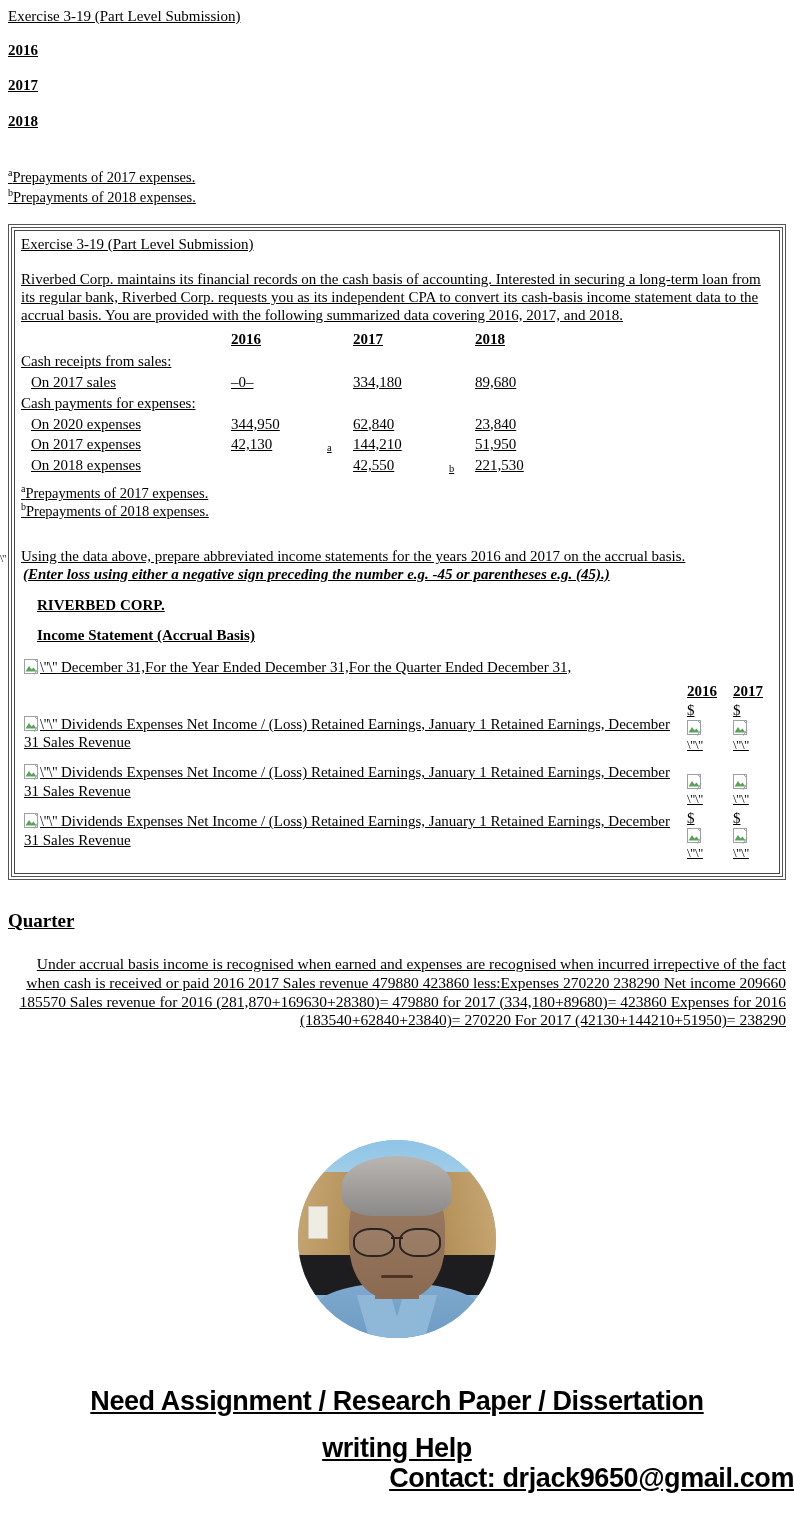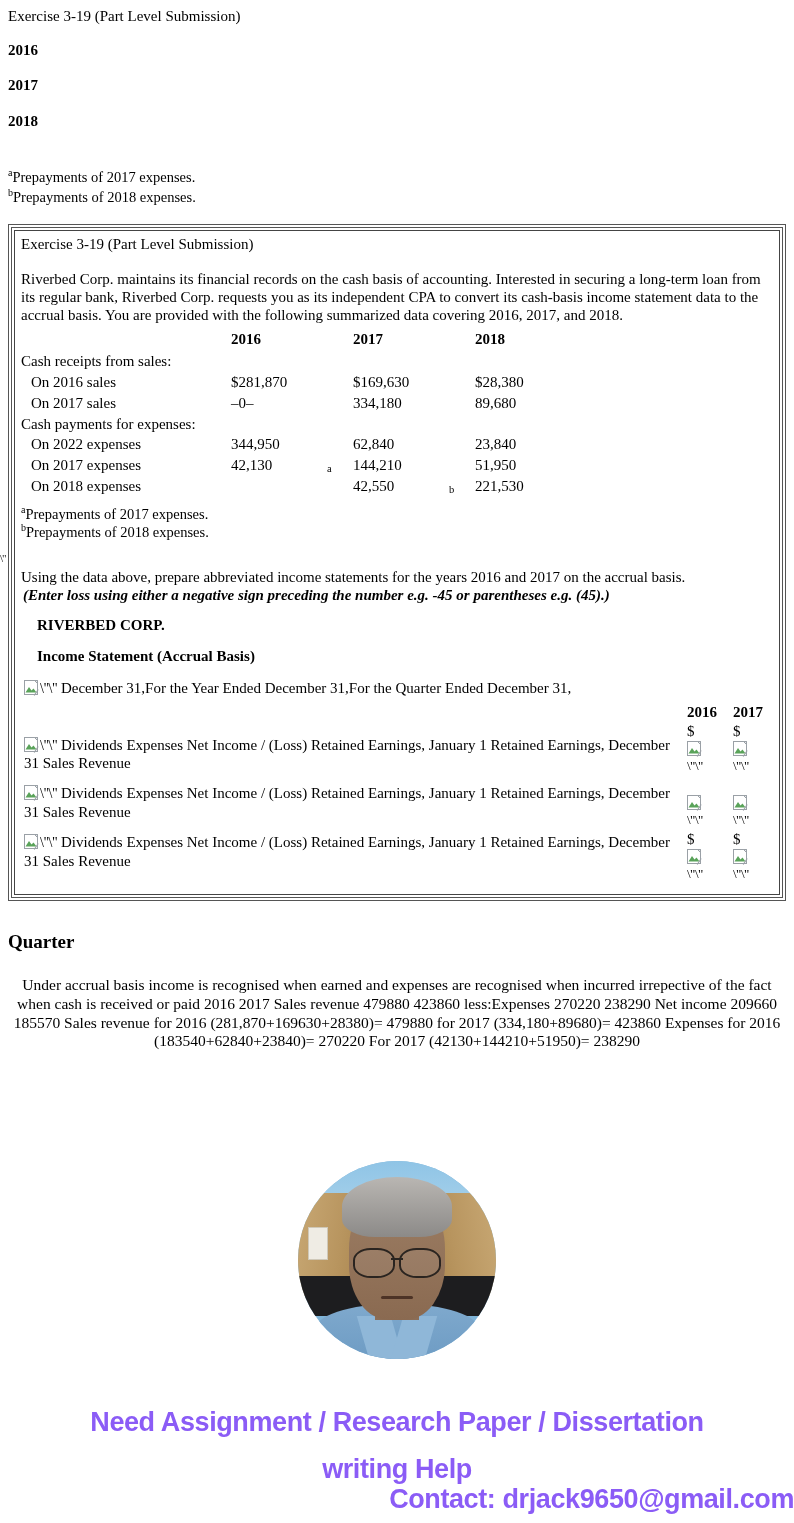--- a/index.html
+++ b/index.html
@@ -15,20 +15,21 @@
     color: #000000;
     font-size: 15px;
     line-height: 1.18;
     -webkit-font-smoothing: antialiased;
   }
 
   .page {
     width: 794px;
     position: relative;
     box-sizing: border-box;
+    text-decoration: underline;
   }
 
   
   .top-stub {
     padding: 8px 10px 0 8px;
   }
   .stub-line {
     font-size: 15px;
     margin: 0 0 16px 0;
   }
@@ -197,21 +198,21 @@
   
   .solution-h {
     font-weight: bold;
     font-size: 19px;
     margin: 30px 0 0 8px;
   }
   .solution-p {
     font-size: 15.5px;
     margin: 22px 8px 0 8px;
     line-height: 1.22;
-    text-align: center;
+    text-align: right;
   }
 
   
   .portrait-wrap {
     margin-top: 110px;
     display: flex;
     justify-content: center;
   }
   .portrait {
     width: 198px;
@@ -283,21 +284,21 @@
     position: absolute; left: 42%; top: 68%; width: 16%; height: 3px;
     background: #4d3326; border-radius: 2px;
   }
 
   
   .advert {
     margin: 48px 0 0 0;
     text-align: center;
     font-family: "Liberation Sans", "DejaVu Sans", sans-serif;
     font-weight: bold;
-    color: #8b5cf6;
+    color: #000000;
     line-height: 1.12;
   }
   .advert .l1 { font-size: 27px; letter-spacing: -0.4px; }
   .advert .l2 { font-size: 27px; letter-spacing: -0.4px; margin-top: 16px; }
   .advert .l3 { font-size: 27px; letter-spacing: -0.4px; text-align: right; }
 </style>
 </head>
 <body>
 
 <div class="page">
@@ -336,45 +337,37 @@
         <tbody>
           <tr>
             <td class="col-label">Cash receipts from sales:</td>
             <td class="col-num"></td>
             <td class="col-mark"></td>
             <td class="col-num"></td>
             <td class="col-mark"></td>
             <td class="col-num"></td>
           </tr>
           <tr>
-            <td class="col-label col-indent">On 2016 sales</td>
-            <td class="col-num">$281,870</td>
-            <td class="col-mark"></td>
-            <td class="col-num">$169,630</td>
-            <td class="col-mark"></td>
-            <td class="col-num">$28,380</td>
-          </tr>
-          <tr>
             <td class="col-label col-indent">On 2017 sales</td>
             <td class="col-num">–0–</td>
             <td class="col-mark"></td>
             <td class="col-num">334,180</td>
             <td class="col-mark"></td>
             <td class="col-num">89,680</td>
           </tr>
           <tr>
             <td class="col-label">Cash payments for expenses:</td>
             <td class="col-num"></td>
             <td class="col-mark"></td>
             <td class="col-num"></td>
             <td class="col-mark"></td>
             <td class="col-num"></td>
           </tr>
           <tr>
-            <td class="col-label col-indent">On 2022 expenses</td>
+            <td class="col-label col-indent">On 2020 expenses</td>
             <td class="col-num">344,950</td>
             <td class="col-mark"></td>
             <td class="col-num">62,840</td>
             <td class="col-mark"></td>
             <td class="col-num">23,840</td>
           </tr>
           <tr>
             <td class="col-label col-indent">On 2017 expenses</td>
             <td class="col-num">42,130</td>
             <td class="col-mark">a</td>

